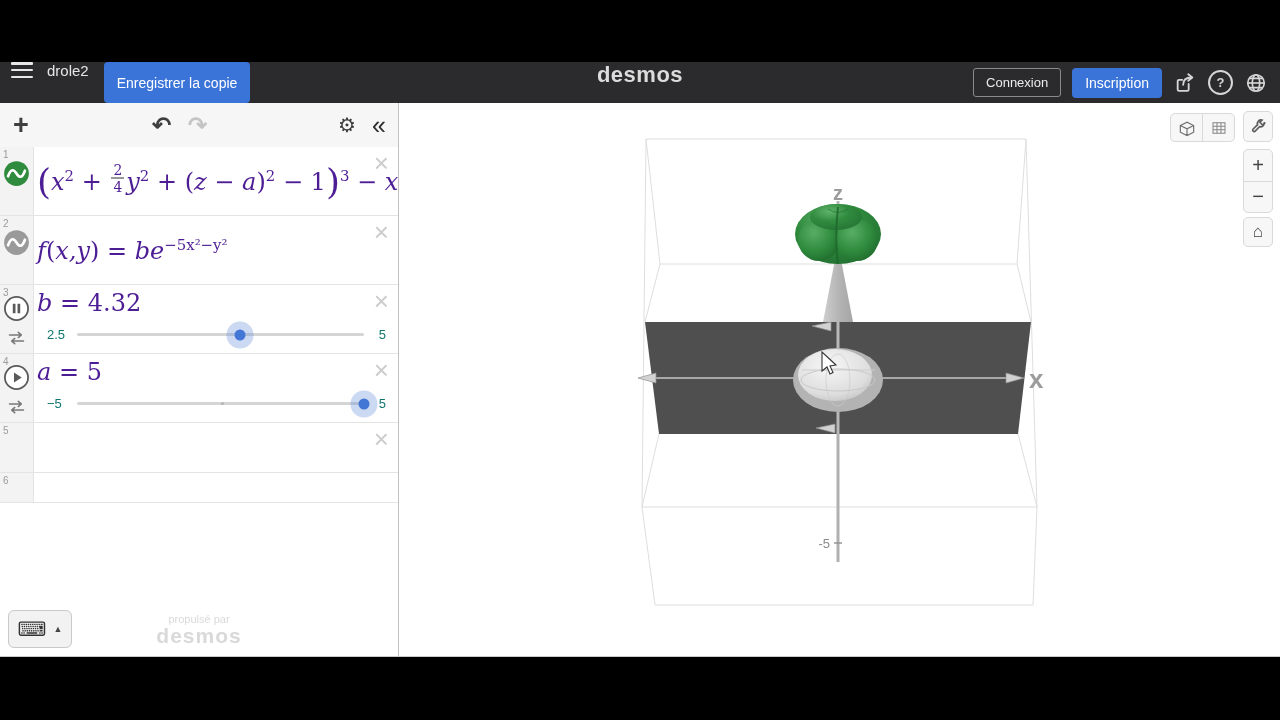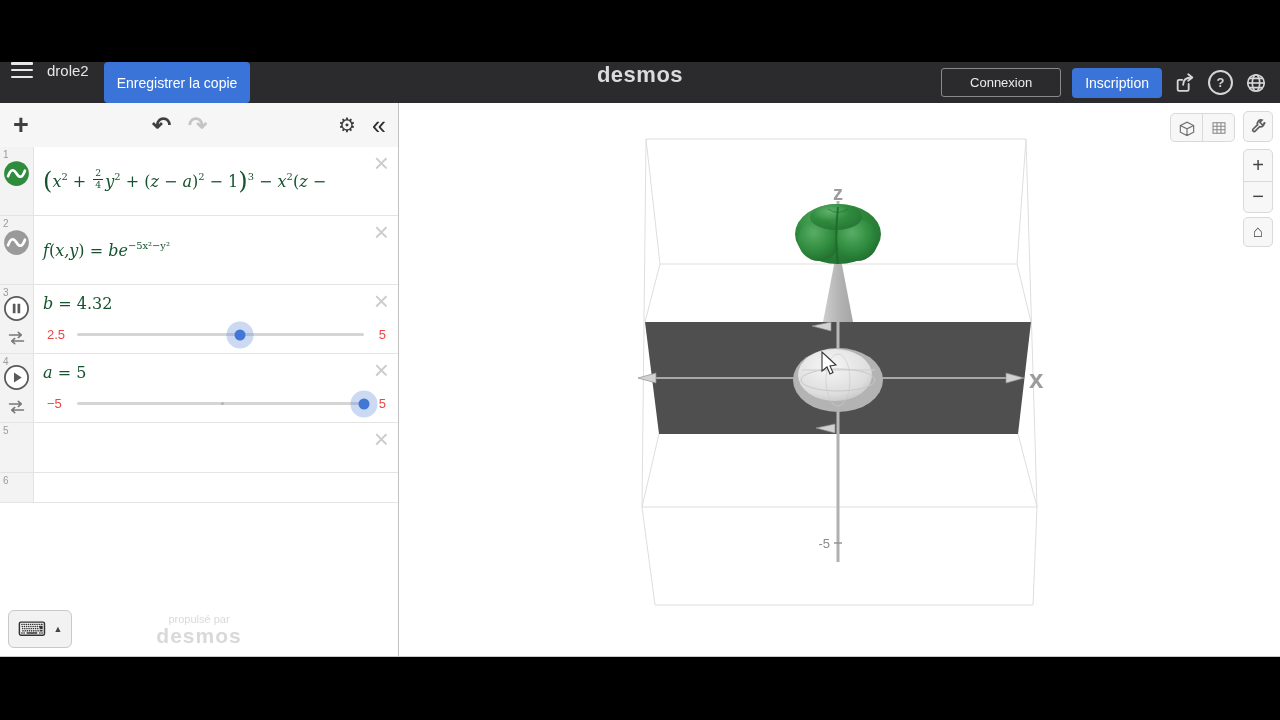--- a/index.html
+++ b/index.html
@@ -12,21 +12,21 @@
   .hamburger{width:22px;height:16px;margin-left:11px;display:flex;flex-direction:column;justify-content:space-between;cursor:pointer;}
   .hamburger span{display:block;height:2.5px;background:#e8e8e8;border-radius:1px;}
   .doc-title{color:#e6e6e6;font-size:15px;margin-left:14px;}
   .btn-blue{background:var(--accent,#3b74d8);color:#fff;border:none;border-radius:4px;
             font-size:14px;padding:7px 13px;cursor:pointer;font-family:inherit;}
   .save-btn{margin-left:15px;}
   .logo{position:absolute;left:50%;transform:translateX(-50%);color:#dcdcdc;font-size:22px;
         font-weight:bold;letter-spacing:0.5px;}
   .header-right{margin-left:auto;display:flex;align-items:center;gap:11px;margin-right:12px;}
   .btn-outline{background:transparent;color:#ececec;border:1px solid #8a8a8a;border-radius:3px;
-               font-size:13px;padding:6px 28px;cursor:pointer;font-family:inherit;}
+               font-size:13px;padding:6px 12px;cursor:pointer;font-family:inherit;}
   .hdr-icon{width:24px;height:24px;display:flex;align-items:center;justify-content:center;cursor:pointer;}
   .help-circle{width:21px;height:21px;border:2px solid #d6d6d6;border-radius:50%;color:#d6d6d6;
                font-size:13px;font-weight:bold;display:flex;align-items:center;justify-content:center;cursor:pointer;}
   
   .main{position:absolute;top:103px;left:0;width:1280px;height:553px;background:#fff;}
   .bottom-black{position:absolute;top:656px;left:0;width:100%;height:64px;background:#000;border-top:1px solid #c9c9c9;box-sizing:border-box;}
   
   .left-panel{position:absolute;left:0;top:0;width:398px;height:553px;border-right:1px solid #c2c2c2;box-sizing:content-box;background:#fff;}
   .exp-toolbar{position:relative;height:44px;background:#f6f6f6;border-bottom:1px solid #d8d8d8;}
   .tb-icon{position:absolute;top:50%;transform:translateY(-50%);color:#3f3f3f;cursor:pointer;line-height:1;}
@@ -37,31 +37,31 @@
   .tb-collapse{right:12px;font-size:25px;color:#2f2f2f;}
   .rows{position:absolute;top:44px;left:0;right:0;}
   .expr-row{position:relative;display:flex;background:#fff;border-bottom:1px solid #e4e4e4;}
   .gutter{width:33px;flex:none;background:#f3f3f3;border-right:1px solid #e4e4e4;position:relative;cursor:pointer;}
   .row-num{position:absolute;top:2px;left:3px;font-size:10px;color:#9b9b9b;}
   .gutter-svg{position:absolute;left:3px;top:13px;width:27px;height:27px;cursor:pointer;}
   .gutter-btn{position:absolute;left:3px;top:10px;width:27px;height:27px;cursor:pointer;}
   .gutter-loop{position:absolute;left:6px;top:44px;width:21px;height:18px;cursor:pointer;}
   .content{flex:1;position:relative;overflow:hidden;}
   .close-x{position:absolute;top:3px;right:9px;font-size:26px;color:#ccc;line-height:1;cursor:pointer;}
-  .math{position:absolute;left:9px;font-family:"DejaVu Serif",serif;font-size:16px;color:#14532d;white-space:nowrap;}
+  .math{position:absolute;left:3px;font-family:"DejaVu Serif",serif;font-size:24px;color:#4c1d95;white-space:nowrap;}
   .math-center{top:50%;transform:translateY(-50%);}
   .math-top{top:18px;transform:translateY(-50%);}
   .m-i{font-style:italic;}
   .m-sup{font-size:62%;vertical-align:super;}
   .m-supi{font-size:62%;vertical-align:super;}
   .m-big{font-size:150%;vertical-align:-0.1em;}
   .m-frac{display:inline-block;text-align:center;vertical-align:-0.15em;font-size:58%;line-height:1.15;margin:0 2px;}
   .m-num{display:block;border-bottom:1px solid #333;padding:0 2px;}
   .m-den{display:block;}
-  .slider-wrap{position:absolute;left:13px;right:12px;bottom:11px;height:16px;font-size:13px;color:#ef4444;}
+  .slider-wrap{position:absolute;left:13px;right:12px;bottom:11px;height:16px;font-size:13px;color:#0f766e;}
   .slider-min{position:absolute;left:0;top:1px;}
   .slider-max{position:absolute;right:0;top:1px;}
   .slider-track{position:absolute;left:30px;right:22px;top:7px;height:3px;background:#d5d5d5;border-radius:2px;cursor:pointer;}
   .slider-handle{position:absolute;top:50%;width:11px;height:11px;background:#4377d6;border-radius:50%;
                  transform:translate(-50%,-50%);box-shadow:0 0 0 8px rgba(100,140,220,0.33);cursor:pointer;}
   .mid-tick{position:absolute;left:50%;top:0;width:3px;height:3px;background:#b5b5b5;border-radius:50%;}
   .kbd-btn{position:absolute;left:8px;bottom:8px;width:62px;height:36px;background:#f2f2f2;border:1px solid #c9c9c9;
            border-radius:6px;display:flex;align-items:center;justify-content:center;gap:7px;cursor:pointer;}
   .kbd-glyph{font-size:20px;color:#333;line-height:1;}
   .kbd-caret{font-size:9px;color:#444;}

